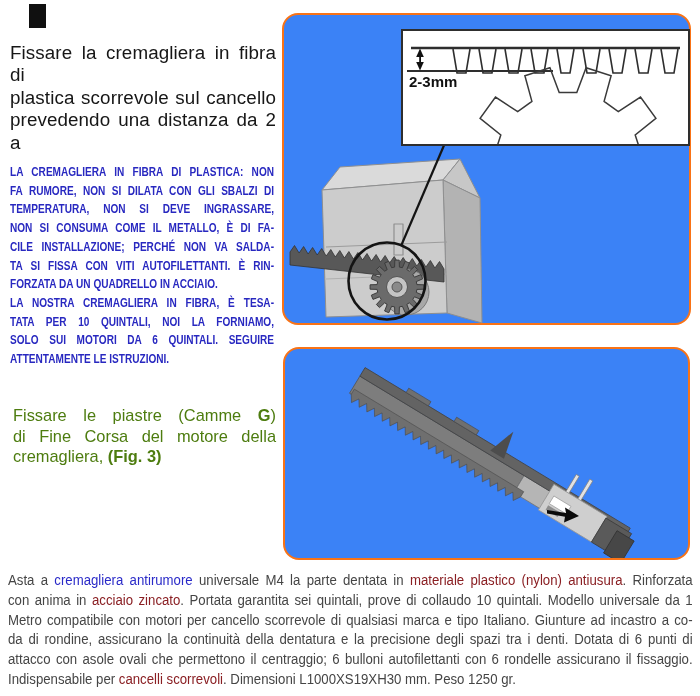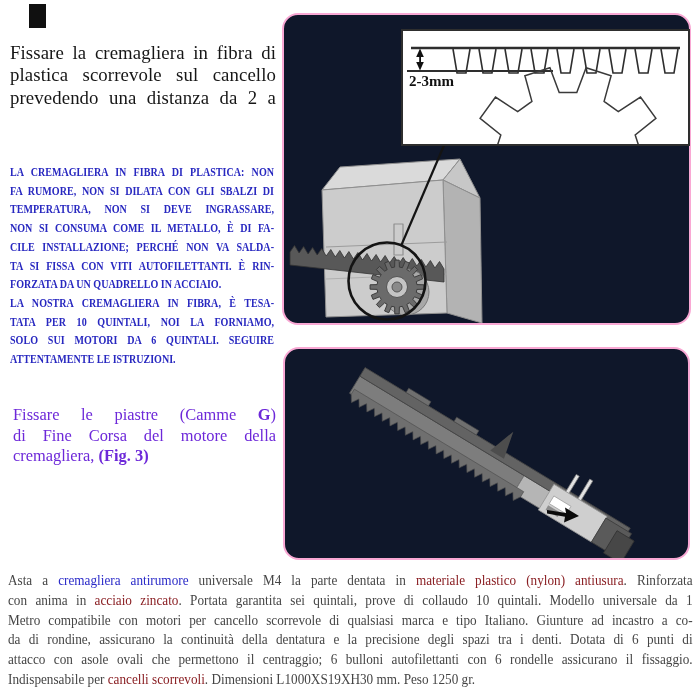--- a/index.html
+++ b/index.html
@@ -1,43 +1,43 @@
 <!DOCTYPE html>
 <html><head>
 <meta charset="utf-8">
 <style>
   html,body { margin:0; padding:0; background:#fff; }
   #page {
     position:relative; width:700px; height:692px; background:#ffffff;
-    font-family:Liberation Serif, serif; overflow:hidden;
+    font-family:Liberation Sans, sans-serif; overflow:hidden;
   }
   .abs { position:absolute; }
   .tline { text-align:justify; text-align-last:justify; }
   .tline.tlast { text-align-last:left; }
   .b { font-weight:bold; }
   .link-blue { color:var(--link-blue,#2a2ac8); cursor:pointer; }
   .link-red { color:var(--link-red,#8a1f23); cursor:pointer; }
 
   #corner-mark { left:29px; top:4px; width:17px; height:24px; background:#101010; }
 
   #intro { left:10px; top:42px; width:266px; font-size:18.8px; line-height:22.4px;
            color:#161616; letter-spacing:0.1px; }
 
   #note-wrap { left:10px; top:163px; width:330px; transform:scaleX(0.80); transform-origin:left top; }
   #note { font-size:12.6px; line-height:18.7px; font-weight:bold; color:var(--note-blue,#2828c0); }
 
-  .panel { border:2px solid #f9a8d4; border-radius:16px; background:#0f172a; }
+  .panel { border:2px solid #f97316; border-radius:16px; background:#3b82f6; }
   #fig1-panel { left:282px; top:13px; width:405px; height:308px; }
   #fig2-panel { left:283px; top:347px; width:403px; height:209px; }
 
   #fig1-inset { left:117px; top:14px; width:285px; height:113px; border:2px solid #2e2e2e;
                 background:#fff; z-index:3; }
   #gap-label { left:6px; top:42px; font-size:15px; font-weight:bold; color:#111; }
 
-  #step2 { left:13px; top:405px; width:263px; font-size:16.4px; line-height:20.6px; color:#6d28d9; }
+  #step2 { left:13px; top:405px; width:263px; font-size:16.4px; line-height:20.6px; color:#4d7c0f; }
 
   #footer-wrap { left:8px; top:571px; width:726px; transform:scaleX(0.943); transform-origin:left top; }
   #footer { font-size:14px; line-height:19.8px; color:#454545; }
 
   svg { display:block; }
 </style>
 </head>
 <body>
 
 <div id="page" style="--note-blue: #2828c0; --link-blue: #2a2ac8; --link-red: #8a1f23;">

